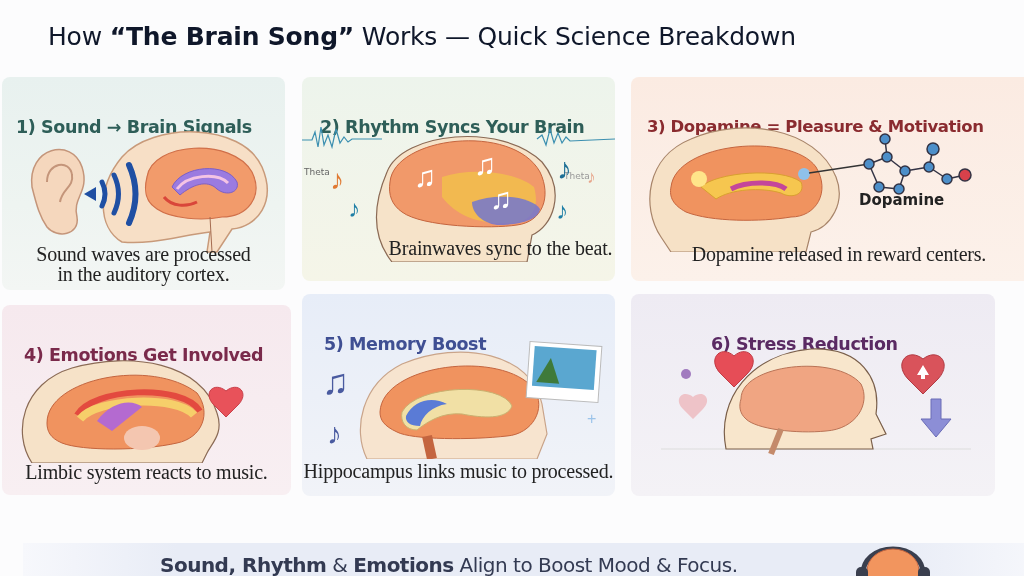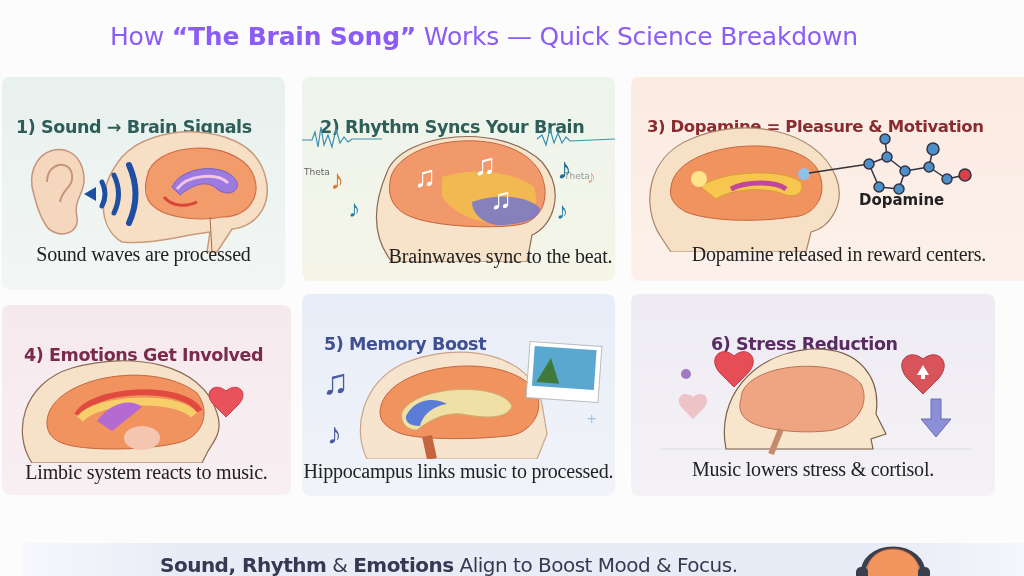--- a/index.html
+++ b/index.html
@@ -1,19 +1,19 @@
 <!DOCTYPE html>
 <html><head>
 <meta charset="utf-8">
 <style>
   * { box-sizing: border-box; margin: 0; padding: 0; }
   html, body { width: 1024px; height: 576px; overflow: hidden; background: #fdfdfe; font-family: "Liberation Sans", "DejaVu Sans", sans-serif; }
   .page { position: relative; width: 1024px; height: 576px; background: #fcfcfd; }
 
-  .title { position: absolute; left: 0; top: 22px; width: 100%; padding-left: 110px; font-size: 25px; color: #8b5cf6; letter-spacing: -0.2px; font-family: "DejaVu Sans", sans-serif; font-weight: normal; }
+  .title { position: absolute; left: 0; top: 22px; width: 100%; padding-left: 48px; font-size: 25px; color: #0f172a; letter-spacing: -0.2px; font-family: "DejaVu Sans", sans-serif; font-weight: normal; }
   .title b { font-weight: bold; }
 
   .card { position: absolute; border-radius: 8px; overflow: hidden; }
   .card h2 { position: absolute; top: 12px; width: 100%; font-family: "DejaVu Sans", sans-serif; font-weight: bold; font-size: 17.5px; letter-spacing: -0.4px; white-space: nowrap; margin-top: 28px; }
   .card p { position: absolute; width: 100%; text-align: center; font-family: Liberation Serif, serif; font-size: 20px; color: #222; line-height: 20px; letter-spacing: -0.2px; }
   .card svg.art { position: absolute; left: 0; }
 
   #c1 { left: 2px; top: 77px; width: 283px; height: 213px; background: linear-gradient(180deg,#e8f1ef 0%,#eef4f1 60%,#f3f6f4 100%); }
   #c1 h2 { left: 14px; color: #2e5e58; }
   #c2 { left: 302px; top: 77px; width: 313px; height: 204px; background: linear-gradient(180deg,#edf4ec 0%,#f5f5e8 100%); padding-left: 42px; }
@@ -49,20 +49,21 @@
       <path d="M162 80 C170 90 185 90 195 85" fill="none" stroke="#d9463a" stroke-width="3"></path>
       <path d="M208 100 L210 135" stroke="#a56b50" stroke-width="1"></path>
       <path d="M30 70 C25 30 70 20 80 50 C88 75 70 80 75 100 C78 118 55 122 45 110 C38 100 35 90 30 70Z" fill="#f5d7bd" stroke="#c4957a" stroke-width="1.5"></path>
       <path d="M45 65 C45 45 68 42 70 58 C72 70 60 72 58 85" fill="none" stroke="#c4957a" stroke-width="2"></path>
       <path d="M82 77 L94 70 L94 84Z" fill="#1f4fa3"></path>
       <path d="M100 65 Q106 77 100 89" stroke="#1f4fa3" stroke-width="5" fill="none" stroke-linecap="round"></path>
       <path d="M112 58 Q121 77 112 96" stroke="#1f4fa3" stroke-width="5" fill="none" stroke-linecap="round"></path>
       <path d="M127 48 Q140 77 127 106" stroke="#1f4fa3" stroke-width="6" fill="none" stroke-linecap="round"></path>
     </svg>
     <p style="top:167px">Sound waves are processed</p>
+    <p style="top:187px">in the auditory cortex.</p>
   </section>
 
   <section class="card" id="c2">
     <h2>2) Rhythm Syncs Your Brain</h2>
     <svg class="art" width="313" height="145" style="top:40px" viewBox="0 0 313 145">
       <path d="M0 23 L10 23 L13 15 L16 30 L19 10 L22 28 L26 18 L30 30 L34 12 L38 26 L42 20 L46 25 L50 22 L80 22" fill="none" stroke="#3b8fb0" stroke-width="1.2"></path>
       <path d="M235 22 L240 18 L244 28 L248 12 L252 26 L256 16 L260 26 L264 20 L268 24 L313 22" fill="none" stroke="#3b8fb0" stroke-width="1.2"></path>
       <text x="2" y="58" font-size="9" fill="#666" font-family="DejaVu Sans, sans-serif">Theta</text>
       <text x="262" y="62" font-size="9" fill="#999" font-family="DejaVu Sans, sans-serif">Theta</text>
       <path d="M90 145 C70 120 70 90 85 55 C100 15 200 5 240 45 C265 75 250 110 230 118 L225 145Z" fill="#f6e3c9" stroke="#8a6a55" stroke-width="1.2"></path>
@@ -71,21 +72,21 @@
       <path d="M170 85 C195 75 230 80 238 92 C236 104 215 108 195 108 C180 106 170 96 170 85Z" fill="#6a73d6" opacity="0.8"></path>
       <text x="112" y="70" font-size="30" fill="#fff">♫</text>
       <text x="172" y="58" font-size="30" fill="#fff">♫</text>
       <text x="188" y="92" font-size="30" fill="#fff">♫</text>
       <text x="28" y="72" font-size="28" fill="#e07a33">♪</text>
       <text x="46" y="100" font-size="24" fill="#1f7fa6">♪</text>
       <text x="255" y="62" font-size="30" fill="#1f6f95">♪</text>
       <text x="254" y="102" font-size="24" fill="#1f7fa6">♪</text>
       <text x="285" y="66" font-size="18" fill="#e7a48a">♪</text>
     </svg>
-    <p style="top:169px">Brainwaves sync to the beat.</p>
+    <p style="top:161px">Brainwaves sync to the beat.</p>
   </section>
 
   <section class="card" id="c3">
     <h2>3) Dopamine = Pleasure &amp; Motivation</h2>
     <svg class="art" width="364" height="135" style="top:40px" viewBox="0 0 364 135">
       <path d="M30 120 C10 90 15 40 60 22 C110 0 185 10 205 60 C215 85 200 110 180 115 L175 135 L40 135Z" fill="#f6e1c6" stroke="#a8856a" stroke-width="1.2"></path>
       <path d="M40 70 C45 25 160 15 185 50 C200 75 185 100 160 100 C130 105 80 105 55 95 C42 88 38 80 40 70Z" fill="#f0935f" stroke="#c4653f"></path>
       <path d="M70 70 C85 55 150 50 170 65 C175 78 160 82 150 76 C130 70 100 72 85 82Z" fill="#f6c64f" stroke="#d8a030"></path>
       <path d="M100 72 C115 64 145 64 155 72" stroke="#c4469a" stroke-width="5" fill="none"></path>
       <circle cx="68" cy="62" r="8" fill="#ffe58a"></circle>
@@ -157,21 +158,20 @@
       <path d="M95 110 C85 60 120 15 180 10 C230 8 250 40 245 75 L255 95 L240 100 L242 110Z" fill="#f8e6cc" stroke="#7a5f4a" stroke-width="1.2"></path>
       <path d="M110 60 C110 25 205 15 230 45 C240 65 225 90 195 92 C165 95 125 90 115 80 C108 74 108 66 110 60Z" fill="#f0a582" stroke="#b97356"></path>
       <path d="M150 90 L140 115" stroke="#c48a6a" stroke-width="6"></path>
       <path d="M90 35 C75 20 90 5 103 17 C116 5 131 20 116 35 L103 48Z" fill="#e64d57" stroke="#c13a44"></path>
       <path d="M52 70 C42 60 52 50 62 58 C72 50 82 60 72 70 L62 80Z" fill="#eec3c8"></path>
       <circle cx="55" cy="35" r="5" fill="#a17abf"></circle>
       <path d="M277 40 C262 24 277 8 292 20 C307 8 322 24 307 40 L292 55Z" fill="#d9535b" stroke="#b13a43"></path>
       <path d="M286 36 L292 26 L298 36 L294 36 L294 40 L290 40 L290 36Z" fill="#fff"></path>
       <path d="M300 60 L300 80 L290 80 L305 98 L320 80 L310 80 L310 60Z" fill="#8c8ed6" stroke="#6a6cb6"></path>
     </svg>
-    <p style="top:165px">Music lowers stress &amp; cortisol.</p>
   </section>
 
   <footer class="footer">
     <div class="msg"><b>Sound, Rhythm</b><span> &amp; </span><b>Emotions</b><span> Align to Boost Mood &amp; Focus.</span></div>
     <svg width="80" height="76" viewBox="0 0 80 76">
       <path d="M10 50 C5 10 75 10 70 50" fill="none" stroke="#3a3f4e" stroke-width="5"></path>
       <ellipse cx="40" cy="42" rx="26" ry="22" fill="#f2955e" stroke="#c4653f"></ellipse>
       <path d="M40 62 L37 76" stroke="#e8925f" stroke-width="5"></path>
       <rect x="3" y="38" width="12" height="26" rx="5" fill="#3a3f4e"></rect>
       <rect x="65" y="38" width="12" height="26" rx="5" fill="#3a3f4e"></rect>

